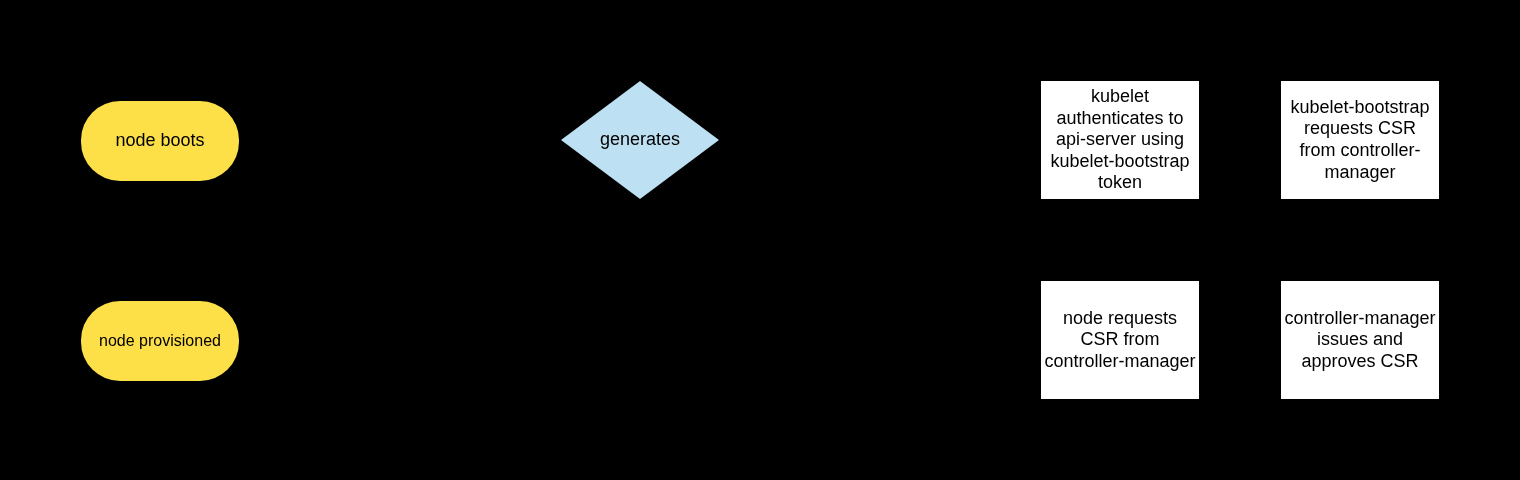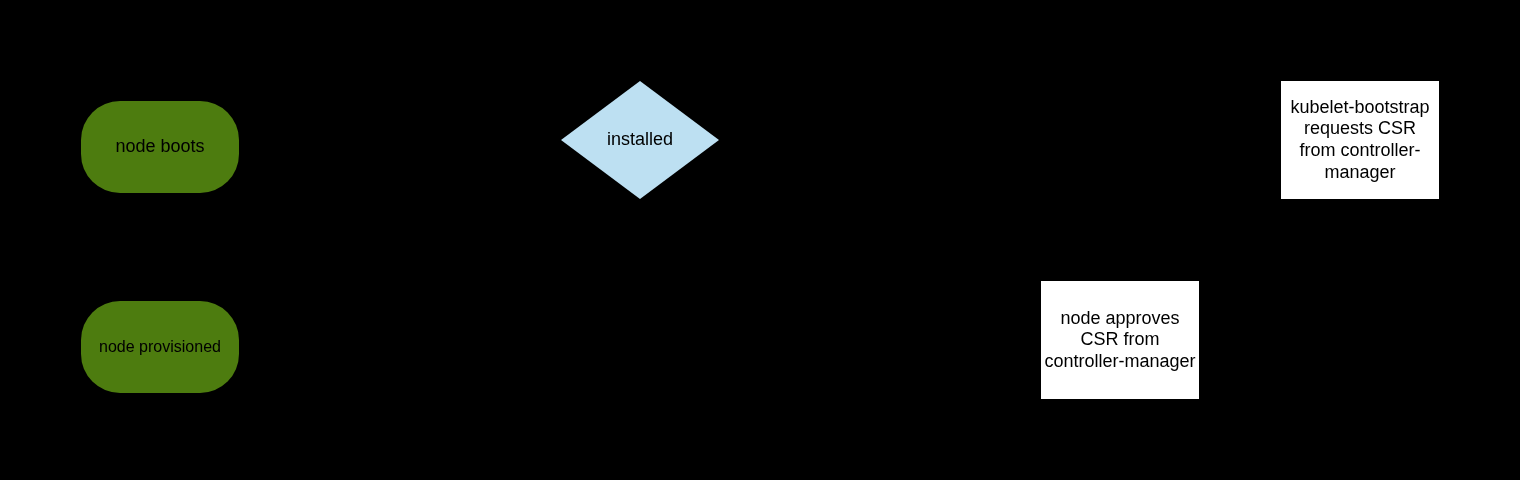--- a/index.html
+++ b/index.html
@@ -21,22 +21,22 @@
     font-size:18px;
     line-height:1.2;
     padding:0 3px;
     box-sizing:border-box;
   }
   .process{
     height:118px;
     background:#ffffff;
   }
   .terminal{
-    height:92px;
-    background:#4d7c0f;
+    height:80px;
+    background:#fde047;
     border-radius:39px;
   }
   .decision{
     height:118px;
     background:#bde0f2;
     clip-path:polygon(50% 0%, 100% 50%, 50% 100%, 0% 50%);
   }
   .small-label{font-size:16px;}
   
   .c0{left:81px}.c1{left:321px}.c2{left:561px}.c3{left:801px}.c4{left:1041px}.c5{left:1281px}
@@ -48,26 +48,32 @@
 </style>
 </head>
 <body>
 
 <div class="stage">
 
   <div class="node terminal r1 c0">
     <span class="label">node boots</span>
   </div>
   <div class="node decision r1 c2">
-    <span class="label">installed</span>
+    <span class="label">generates</span>
+  </div>
+  <div class="node process r1 c4">
+    <span class="label">kubelet authenticates to api-server using kubelet-bootstrap token</span>
   </div>
   <div class="node process r1 c5">
     <span class="label">kubelet-bootstrap requests CSR from controller-manager</span>
   </div>
 
   <div class="node terminal r2 c0">
     <span class="label small-label">node provisioned</span>
   </div>
   <div class="node process r2 c4">
-    <span class="label">node approves CSR from controller-manager</span>
+    <span class="label">node requests CSR from controller-manager</span>
+  </div>
+  <div class="node process r2 c5">
+    <span class="label">controller-manager issues and approves CSR</span>
   </div>
 
 </div>
 
 </body></html>

